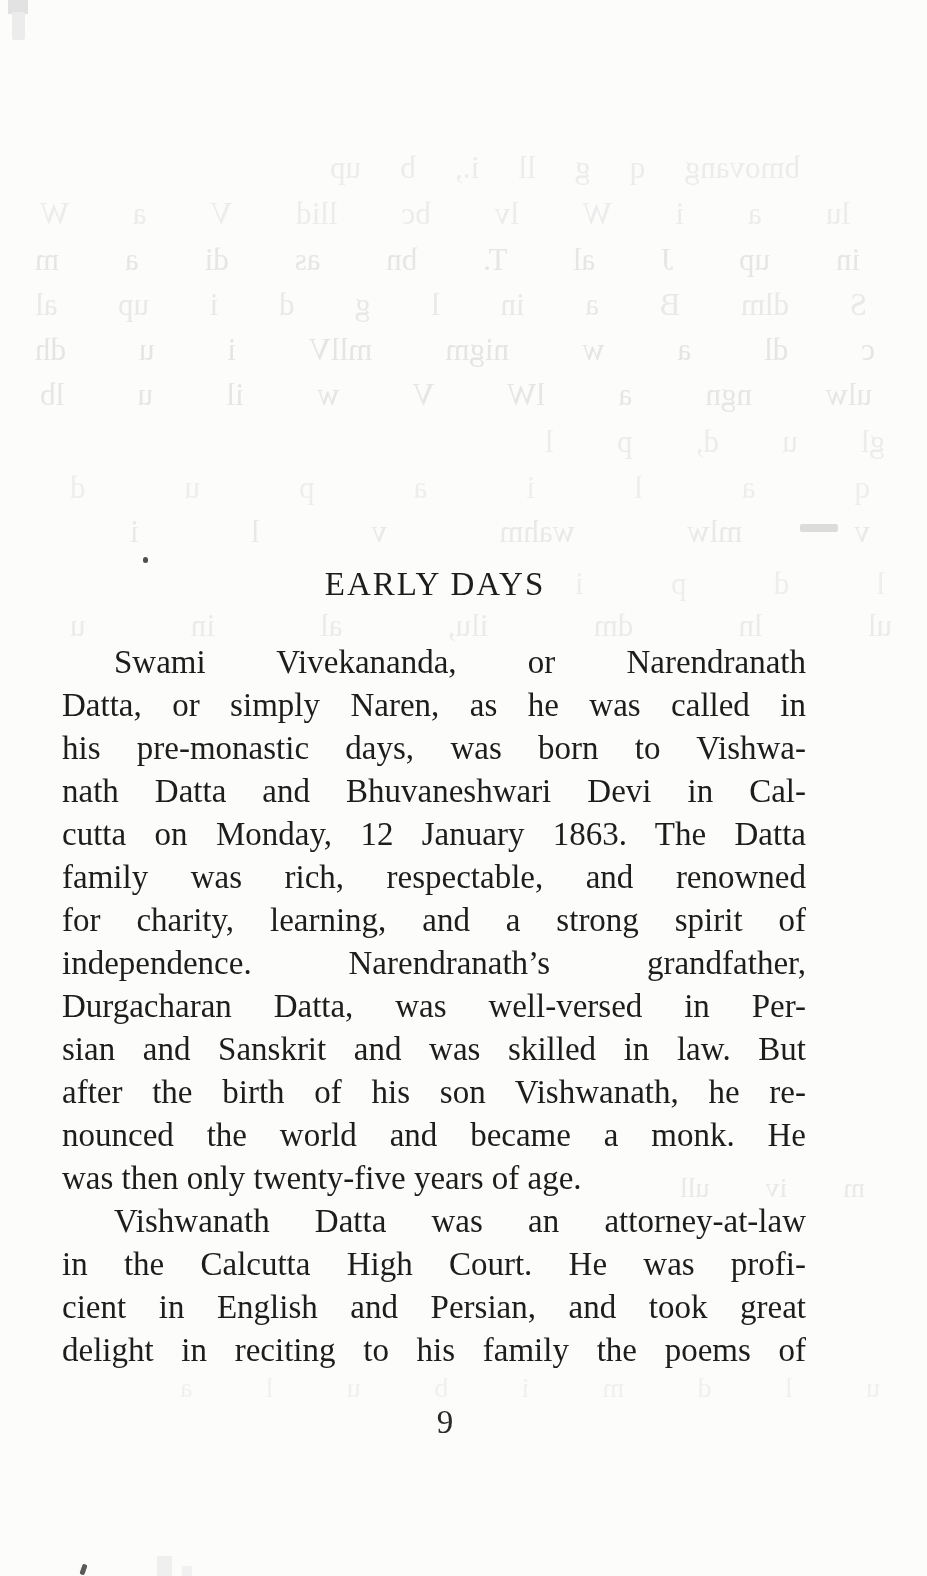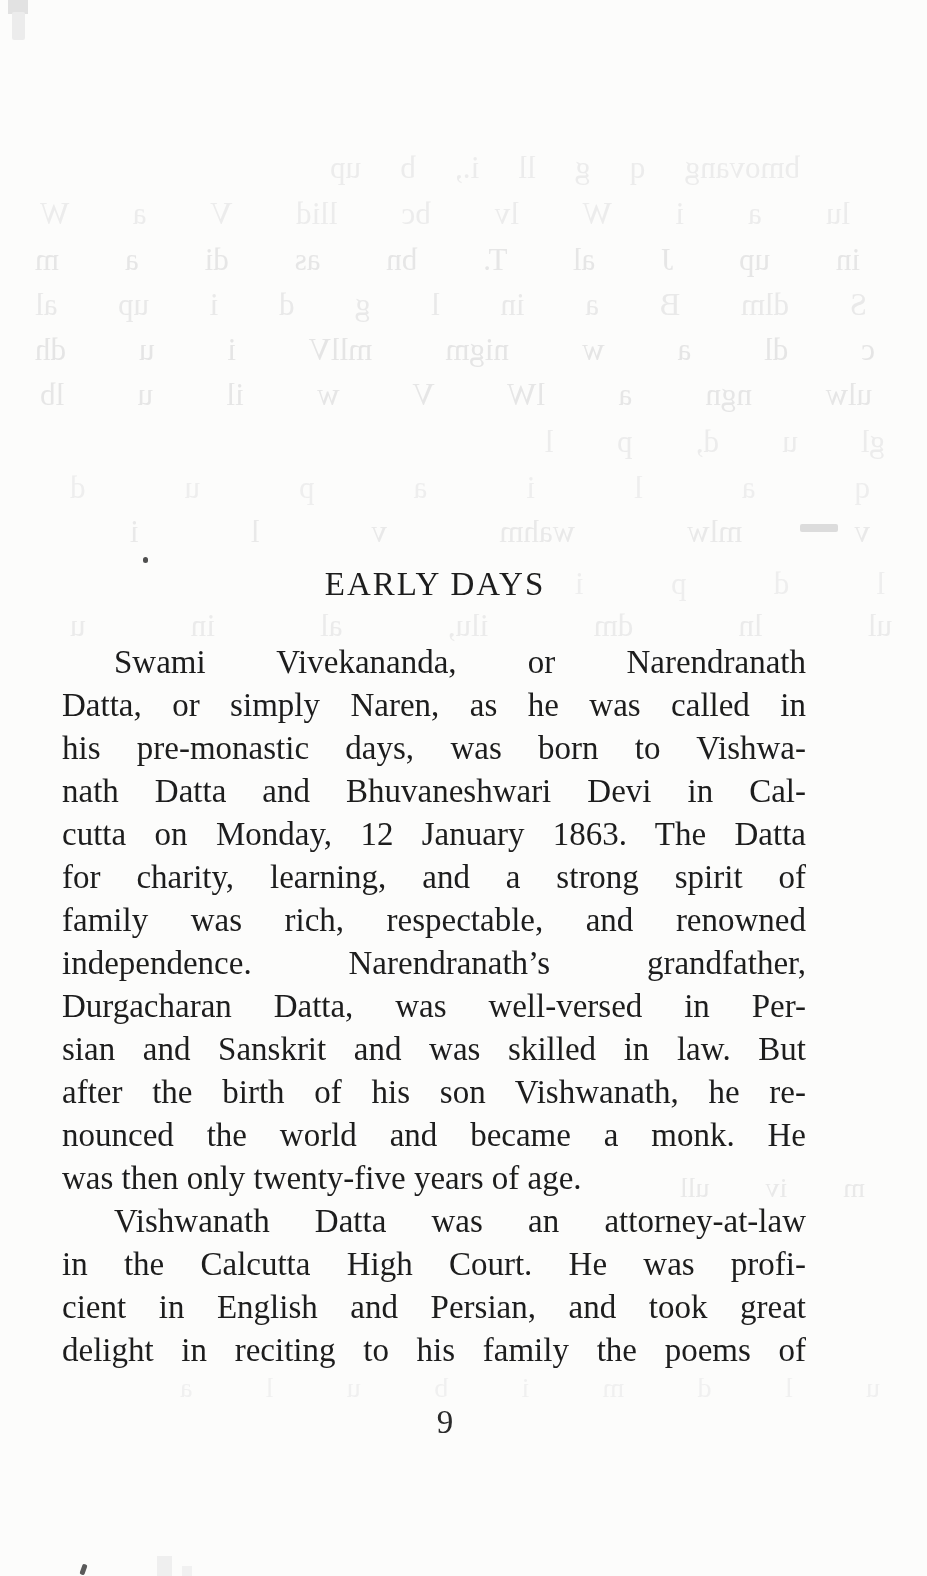--- a/index.html
+++ b/index.html
@@ -88,22 +88,22 @@
 
 
   <div class="section-heading">EARLY DAYS</div>
 
   <div class="bodytext">
       <div class="line indent">Swami Vivekananda, or Narendranath</div>
       <div class="line">Datta, or simply Naren, as he was called in</div>
       <div class="line">his pre-monastic days, was born to Vishwa-</div>
       <div class="line">nath Datta and Bhuvaneshwari Devi in Cal-</div>
       <div class="line">cutta on Monday, 12 January 1863. The Datta</div>
+      <div class="line">family was rich, respectable, and renowned</div>
       <div class="line">for charity, learning, and a strong spirit of</div>
-      <div class="line">family was rich, respectable, and renowned</div>
       <div class="line">independence. Narendranath’s grandfather,</div>
       <div class="line">Durgacharan Datta, was well-versed in Per-</div>
       <div class="line">sian and Sanskrit and was skilled in law. But</div>
       <div class="line">after the birth of his son Vishwanath, he re-</div>
       <div class="line">nounced the world and became a monk. He</div>
       <div class="line nojust">was then only twenty-five years of age.</div>
       <div class="line indent">Vishwanath Datta was an attorney-at-law</div>
       <div class="line">in the Calcutta High Court. He was profi-</div>
       <div class="line">cient in English and Persian, and took great</div>
       <div class="line">delight in reciting to his family the poems of</div>

